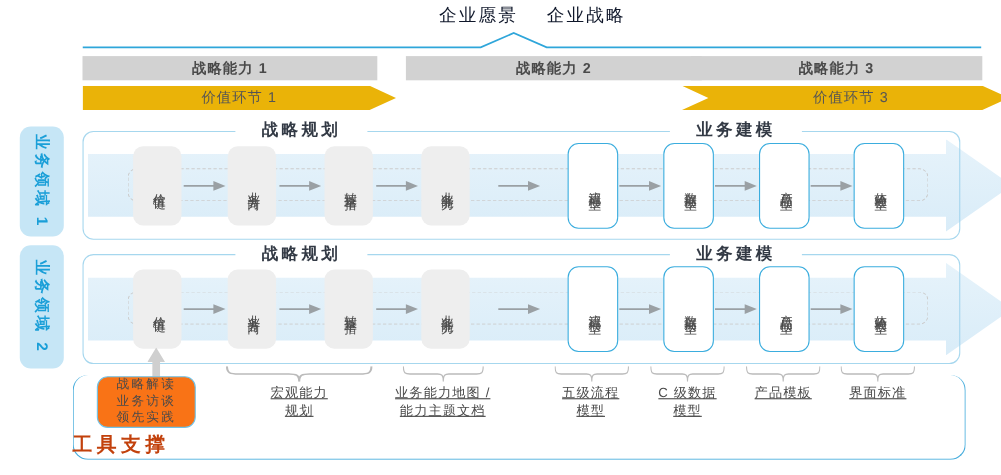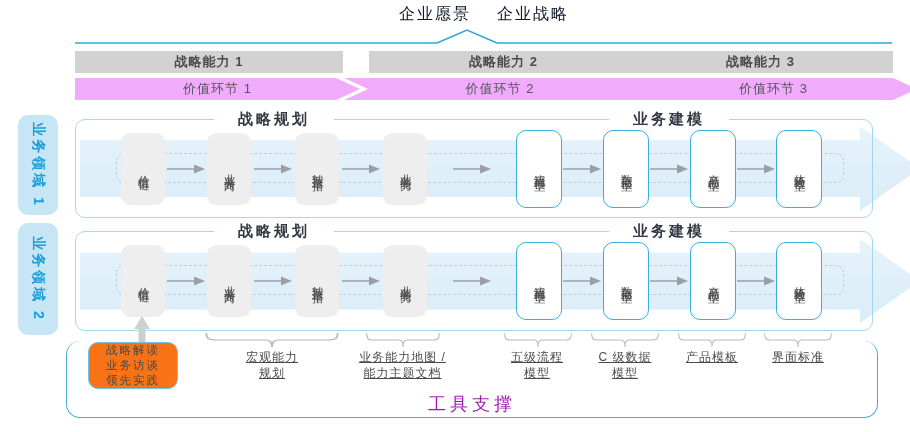--- a/index.html
+++ b/index.html
@@ -13,21 +13,21 @@
   
   .title{left:75px;top:4px;width:818px;text-align:center;
     font-size:16px;font-weight:normal;color:#0f172a;letter-spacing:2px;}
   .title .gap{display:inline-block;width:26px;}
 
   
   .bar{top:51px;height:22px;background:#d2d2d2;color:#4a4a4a;
     font-size:13px;font-weight:600;line-height:22px;text-align:center;letter-spacing:1px;}
 
   
-  .chev{top:78px;height:22px;background:#f0abfc;color:#555555;
+  .chev{top:78px;height:22px;background:#eab308;color:#555555;
     font-size:13px;line-height:22px;text-align:center;letter-spacing:1px;}
   .chev-first{clip-path:polygon(0 0,calc(100% - 24px) 0,100% 50%,calc(100% - 24px) 100%,0 100%);}
   .chev-next{clip-path:polygon(0 0,calc(100% - 24px) 0,100% 50%,calc(100% - 24px) 100%,0 100%,24px 50%);padding-left:10px;}
 
   
   .domain{left:18px;width:40px;background:#c6e6f6;border-radius:10px;}
   .domain span{position:absolute;left:50%;top:50%;transform:translate(-50%,-50%) rotate(90deg);
     white-space:nowrap;font-size:14px;font-weight:bold;color:#1a9fd8;letter-spacing:3px;}
 
   
@@ -51,22 +51,22 @@
     font-size:11.5px;color:#4c4c4c;letter-spacing:2px;line-height:1;}
   .p1{left:45px}.p2{left:131px}.p3{left:219px}.p4{left:307px}
   .p5{left:440px}.p6{left:527px}.p7{left:614px}.p8{left:700px}
   .arr{position:absolute;top:calc(50% - 6px);}
   .a1{left:90px}.a2{left:177px}.a3{left:265px}.a4{left:376px}
   .a5{left:486px}.a6{left:573px}.a7{left:660px}
 
   
   .tool{left:66px;top:341px;width:812px;height:77px;box-sizing:border-box;
     border:1.5px solid #45acdc;border-top:none;border-radius:14px;}
-  .toolLabel{left:66px;top:392px;width:812px;text-align:center;
-    font-size:18px;font-weight:normal;color:#a21caf;letter-spacing:4px;}
+  .toolLabel{left:66px;top:392px;width:812px;text-align:left;
+    font-size:18px;font-weight:bold;color:#c2410c;letter-spacing:4px;}
 
   
   .practice{left:88px;top:342px;width:90px;height:47px;box-sizing:border-box;
     border:1.4px solid #6fc2e8;border-radius:10px;background:#f97316;
     display:flex;align-items:center;justify-content:center;}
   .practice div{font-size:11.5px;line-height:15px;color:#4a4a4a;letter-spacing:2px;
     white-space:pre-line;text-align:center;}
   .note{top:349px;font-size:12px;line-height:16px;color:#4a4a4a;letter-spacing:1px;
     white-space:pre-line;text-align:center;text-decoration:underline;}
   .brace{position:absolute;top:333px;height:14px;}
@@ -82,21 +82,20 @@
 
   <svg class="abs" style="left:75px;top:26px" width="818" height="20" viewBox="0 0 818 20">
     <polyline points="0,17 362,17 392,4 422,17 817,17" fill="none" stroke="#2fa6da" stroke-width="1.6"></polyline>
   </svg>
 
   <div class="abs bar" style="left:75px;width:268px">战略能力 1</div>
   <div class="abs bar" style="left:369px;width:269px">战略能力 2</div>
   <div class="abs bar" style="left:628px;width:265px">战略能力 3</div>
 
   <div class="abs chev chev-first" style="left:75px;width:285px">价值环节 1</div>
-  <div class="abs chev chev-next" style="left:344px;width:292px">价值环节 2</div>
   <div class="abs chev chev-next" style="left:620px;width:287px">价值环节 3</div>
 
   <div class="abs domain" style="top:115px;height:100px">
     <span>业务领域 1</span>
   </div>
   <div class="abs domain" style="top:223px;height:112px">
     <span>业务领域 2</span>
   </div>
 
   <div class="abs row" style="top:119px;height:99px">

